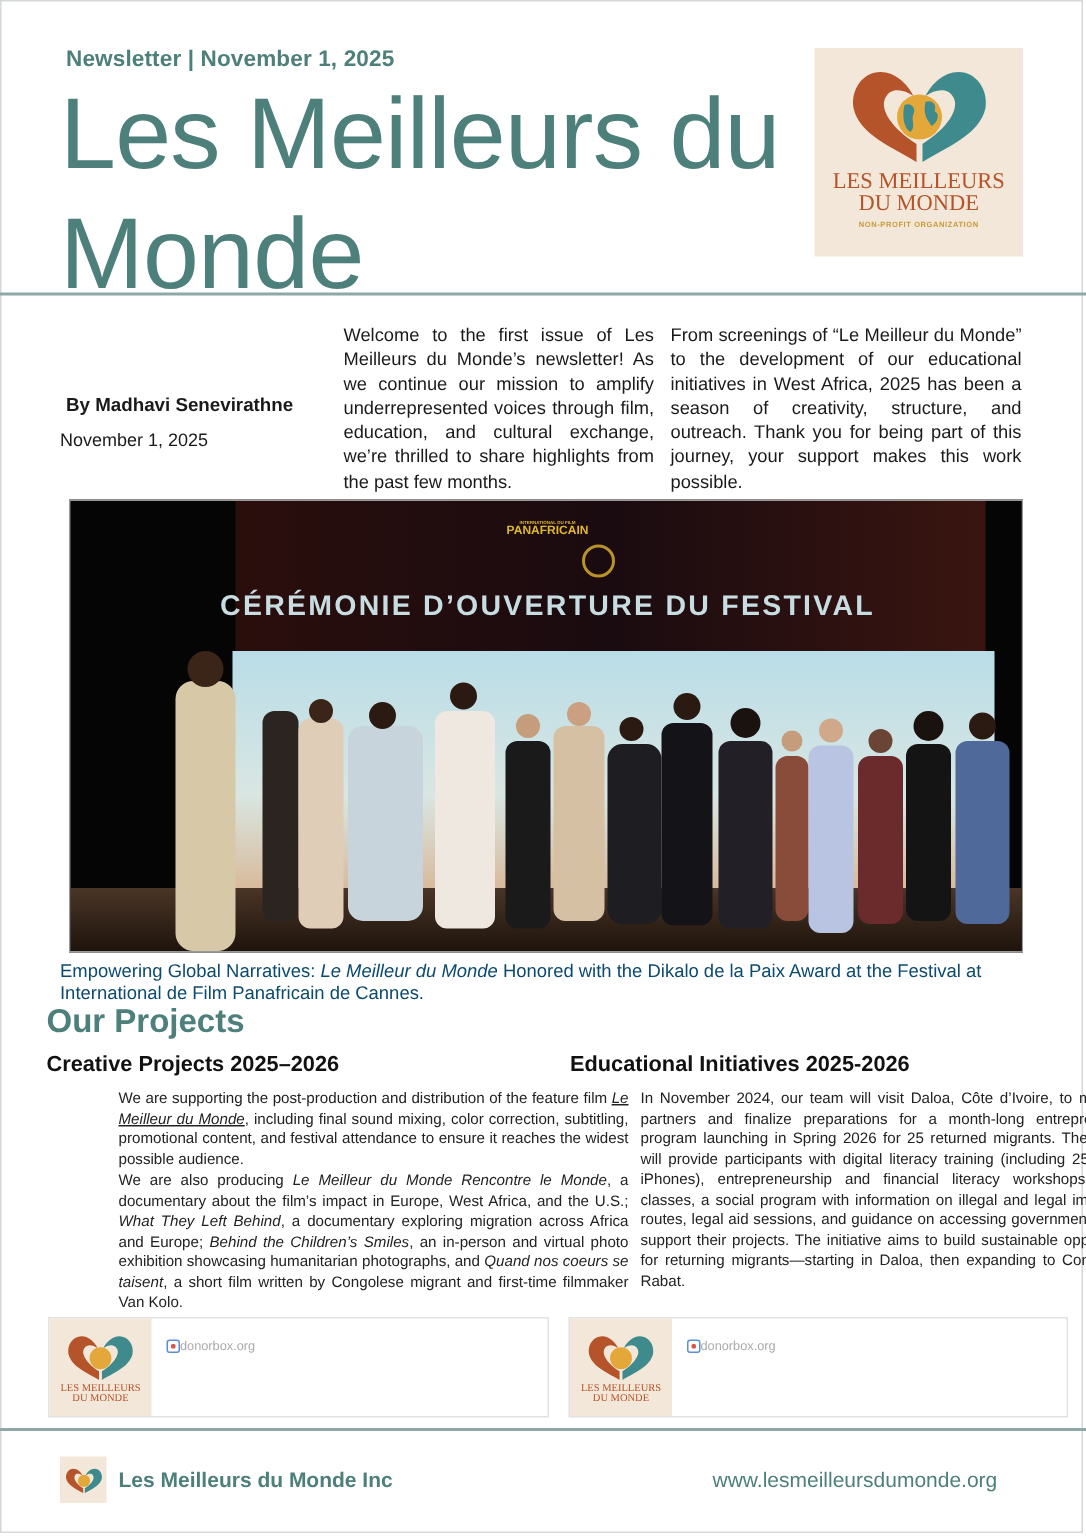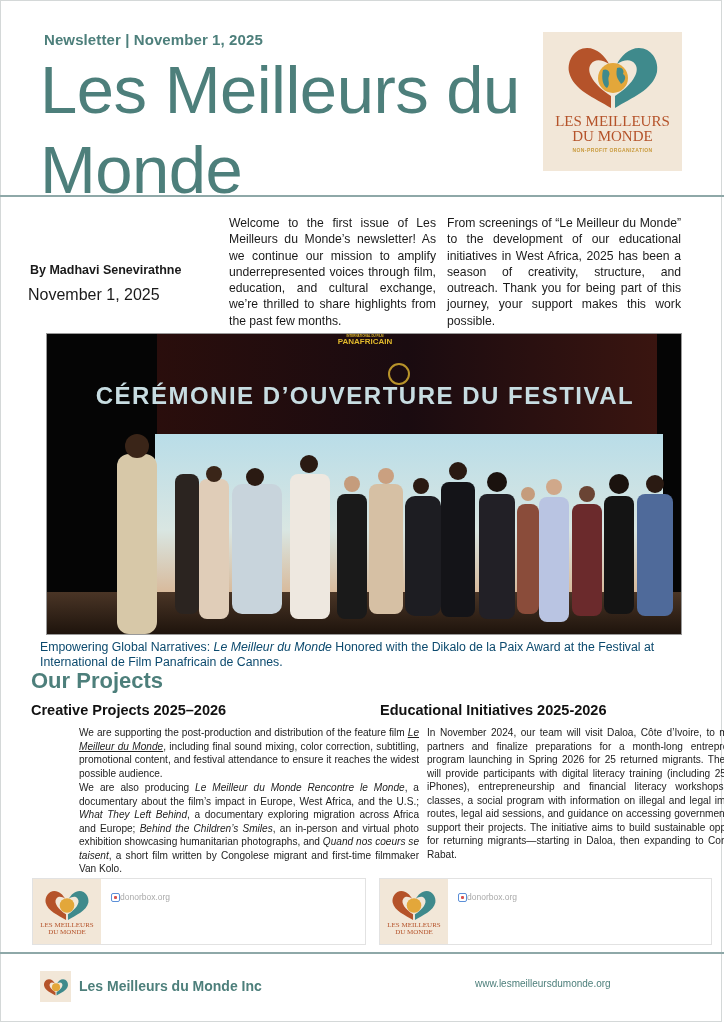--- a/index.html
+++ b/index.html
@@ -12,22 +12,22 @@
     .header-eyebrow { position: absolute; left: 44px; top: 31px; font-size: 15px; font-weight: bold; color: #4d7f7b; letter-spacing: 0.1px; }
     .header-title { position: absolute; left: 40px; top: 50px; width: 500px; font-size: 67px; line-height: 80px; color: #4d7f7b; font-weight: normal; letter-spacing: -0.5px; }
     .logo-box { position: absolute; left: 543px; top: 32px; width: 139px; height: 139px; background: #f2e7d8; display: flex; flex-direction: column; align-items: center; }
     .logo-box svg { margin-top: 10px; }
     .logo-text1 { font-family: "Liberation Serif", serif; color: #b5532a; font-size: 15px; line-height: 15px; text-align: center; margin-top: 2px; }
     .logo-text2 { font-family: "Liberation Sans", sans-serif; color: #c99a3c; font-size: 5px; font-weight: bold; letter-spacing: 0.4px; margin-top: 3px; }
 
     .divider-top { position: absolute; left: 0; top: 195px; width: 724px; height: 2px; background: #8ea8a8; }
 
     
-    .byline { position: absolute; left: 30px; top: 263px; font-size: 12.5px; font-weight: bold; color: #1a1a1a; }
-    .byline-date { position: absolute; left: 28px; top: 286px; font-size: 16px; color: #1a1a1a; }
+    .byline { position: absolute; left: 44px; top: 263px; font-size: 12.5px; font-weight: bold; color: #1a1a1a; }
+    .byline-date { position: absolute; left: 40px; top: 286px; font-size: 12px; color: #1a1a1a; }
     .intro-col { position: absolute; top: 215px; width: 207px; font-size: 12.2px; line-height: 16.3px; text-align: justify; color: #1a1a1a; }
     .intro-col.c1 { left: 229px; }
     .intro-col.c2 { left: 447px; width: 234px; }
 
     
     .photo { position: absolute; left: 46px; top: 333px; width: 636px; height: 302px; overflow: hidden; background: #050505; border: 1px solid #999; }
     .photo-caption { position: absolute; left: 40px; top: 640px; width: 660px; text-align: left; font-size: 12.3px; line-height: 15px; color: #0c4a6e; }
 
     
     .projects-title { position: absolute; left: 31px; top: 668px; font-size: 22px; font-weight: bold; color: #4d7f7b; }
@@ -50,21 +50,21 @@
     .card-title { font-size: 10.5px; line-height: 14px; font-weight: bold; color: #222; }
     .card-domain { margin-top: 5px; font-size: 8.5px; color: #aaa; display: flex; align-items: center; gap: 0; }
     .card-domain .fav { width: 9px; height: 9px; border: 1px solid #5b8fd8; border-radius: 2px; position: relative; }
     .card-domain .fav::after { content: ""; position: absolute; left: 2px; top: 2px; width: 3px; height: 3px; background: #d9534f; border-radius: 1px; }
 
     .divider-bottom { position: absolute; left: 0; top: 952px; width: 724px; height: 2px; background: #8ea8a8; }
 
     
     .footer-logo { position: absolute; left: 40px; top: 971px; width: 31px; height: 31px; background: #f2e7d8; display: flex; align-items: center; justify-content: center; }
     .footer-org { position: absolute; left: 79px; top: 978px; font-size: 14px; font-weight: bold; color: #4d7f7b; }
-    .footer-url { position: absolute; left: 475px; top: 978px; font-size: 10px; color: #4d7f7b; }
+    .footer-url { position: absolute; left: 475px; top: 978px; font-size: 14px; color: #4d7f7b; }
   </style>
 </head>
 <body>
 
 <div class="page-frame"></div>
 
 <div class="header-eyebrow">Newsletter | November 1, 2025</div>
 <h1 class="header-title">Les Meilleurs du Monde</h1>
 
 <div class="logo-box">
@@ -139,25 +139,25 @@
       <rect x="492" y="163" width="30" height="125" rx="8" fill="#b9c4e2"></rect>
       <circle cx="507" cy="153" r="8" fill="#d0a88a"></circle>
       <rect x="525" y="170" width="30" height="112" rx="8" fill="#6b2a2c"></rect>
       <circle cx="540" cy="160" r="8" fill="#6a4434"></circle>
       <rect x="557" y="162" width="30" height="118" rx="8" fill="#141414"></rect>
       <circle cx="572" cy="150" r="10" fill="#1a120e"></circle>
       <rect x="590" y="160" width="36" height="122" rx="8" fill="#4f6a9a"></rect>
       <circle cx="608" cy="150" r="9" fill="#2a1a12"></circle>
     </g>
   </svg>
-  <div style="position:absolute;left:0;top:0;width:636px;text-align:center;color:#e0b82c;font-weight:bold;">
+  <div style="position:absolute;left:0;top:12px;width:636px;text-align:center;color:#e0b82c;font-weight:bold;">
     <div style="font-size:3px;line-height:4px;">INTERNATIONAL DU FILM</div>
     <div style="font-size:8px;line-height:8px;">PANAFRICAIN</div>
   </div>
-  <div style="position:absolute;left:0;top:48px;width:636px;text-align:center;color:#c7dde2;font-weight:bold;font-size:24px;letter-spacing:1.5px;">CÉRÉMONIE D’OUVERTURE DU FESTIVAL</div>
+  <div style="position:absolute;left:0;top:60px;width:636px;text-align:center;color:#c7dde2;font-weight:bold;font-size:19px;letter-spacing:1.5px;">CÉRÉMONIE D’OUVERTURE DU FESTIVAL</div>
 </div>
 
 <p class="photo-caption"><span>Empowering Global Narratives: </span><em>Le Meilleur du Monde</em><span> Honored with the Dikalo de la Paix Award at the Festival at International de Film Panafricain de Cannes.</span></p>
 
 <h2 class="projects-title">Our Projects</h2>
 
 <h3 class="col-title left">Creative Projects 2025–2026</h3>
 <div class="col-body left">
   <p><span>We are supporting the post-production and distribution of the feature film </span><a class="u">Le Meilleur du Monde</a><span>, including final sound mixing, color correction, subtitling, promotional content, and festival attendance to ensure it reaches the widest possible audience.</span></p>
   <p><span>We are also producing </span><em>Le Meilleur du Monde Rencontre le Monde</em><span>, a documentary about the film’s impact in Europe, West Africa, and the U.S.; </span><em>What They Left Behind</em><span>, a documentary exploring migration across Africa and Europe; </span><em>Behind the Children’s Smiles</em><span>, an in-person and virtual photo exhibition showcasing humanitarian photographs, and </span><em>Quand nos coeurs se taisent</em><span>, a short film written by Congolese migrant and first-time filmmaker Van Kolo.</span></p>

